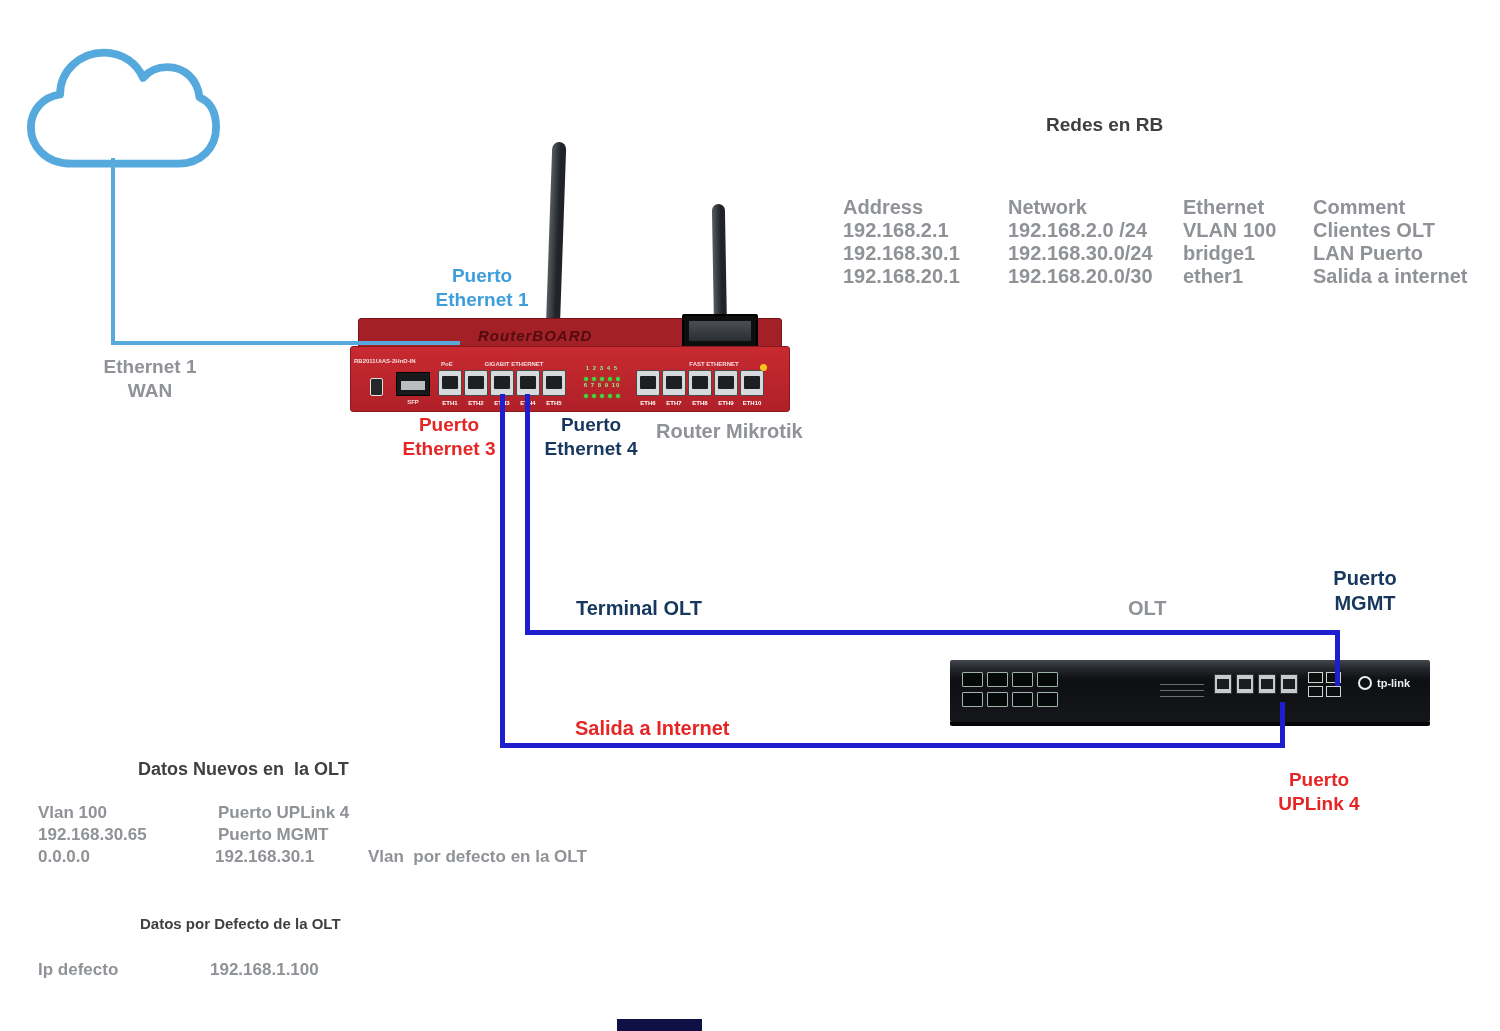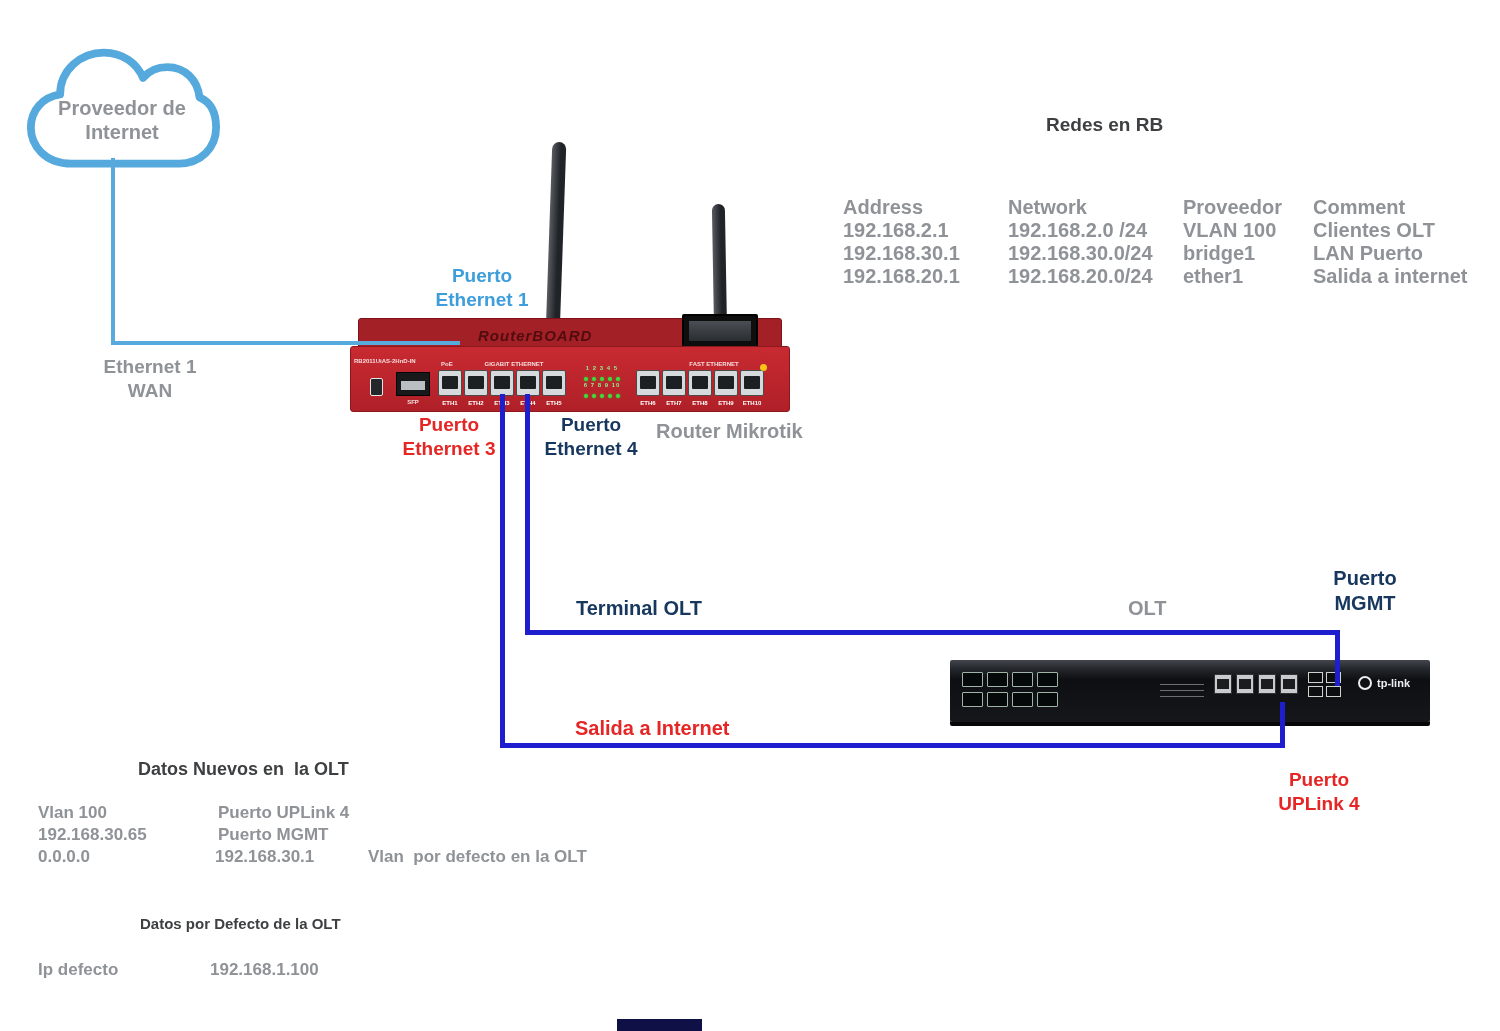--- a/index.html
+++ b/index.html
@@ -84,22 +84,20 @@
 </head>
 <body>
 
 <div id="canvas">
 
   <svg id="cloud-svg" width="195" height="152" viewBox="0 0 200 150">
     <path d="M 48 128 C 20 128 6 109 6 91 C 6 73 18 60 36 57 C 36 32 57 14 81 14
              C 100 14 115 25 121 40 C 127 33 136 29 146 29 C 164 29 177 42 179 60
              C 191 65 196 77 196 91 C 196 112 180 128 158 128 Z" fill="#ffffff" stroke="#56a9dc" stroke-width="8" stroke-linejoin="round"></path>
   </svg>
-  <div id="cloud-label">Proveedor de
-Internet</div>
 
   <div class="wire wan-wire" style="left:111px;top:158px;width:4px;height:187px"></div>
   <div class="wire wan-wire" style="left:111px;top:341px;width:349px;height:4px"></div>
 
   <div class="wire olt-wire" style="left:525px;top:394px;width:5px;height:241px"></div>
   <div class="wire olt-wire" style="left:525px;top:630px;width:815px;height:5px"></div>
   <div class="wire olt-wire" style="left:1335px;top:630px;width:5px;height:56px"></div>
 
   <div class="wire olt-wire" style="left:500px;top:394px;width:5px;height:354px"></div>
   <div class="wire olt-wire" style="left:500px;top:743px;width:785px;height:5px"></div>
@@ -237,35 +235,35 @@
   <div class="lbl c-gray" style="left:1128px;top:596px;font-size:20px">OLT</div>
   <div class="lbl c-navy center" style="left:1322px;top:566px;width:86px;font-size:20px">Puerto
 MGMT</div>
   <div class="lbl c-red center" style="left:1266px;top:768px;width:106px;font-size:19px">Puerto
 UPLink 4</div>
 
   <div class="lbl c-dark" style="left:1046px;top:113px;font-size:19px">Redes en RB</div>
   <div id="rb-table">
     <span>Address</span>
     <span>Network</span>
-    <span>Proveedor</span>
+    <span>Ethernet</span>
     <span>Comment</span>
 
     <span>192.168.2.1</span>
     <span>192.168.2.0 /24</span>
     <span>VLAN 100</span>
     <span>Clientes OLT</span>
 
     <span>192.168.30.1</span>
     <span>192.168.30.0/24</span>
     <span>bridge1</span>
     <span>LAN Puerto</span>
 
     <span>192.168.20.1</span>
-    <span>192.168.20.0/24</span>
+    <span>192.168.20.0/30</span>
     <span>ether1</span>
     <span>Salida a internet</span>
   </div>
 
   <div class="lbl c-dark" style="left:138px;top:758px;font-size:18px">Datos Nuevos en  la OLT</div>
   <div class="lbl c-gray" style="left:38px;top:802px;font-size:17px">Vlan 100</div>
   <div class="lbl c-gray" style="left:218px;top:802px;font-size:17px">Puerto UPLink 4</div>
   <div class="lbl c-gray" style="left:38px;top:824px;font-size:17px">192.168.30.65</div>
   <div class="lbl c-gray" style="left:218px;top:824px;font-size:17px">Puerto MGMT</div>
   <div class="lbl c-gray" style="left:38px;top:846px;font-size:17px">0.0.0.0</div>

